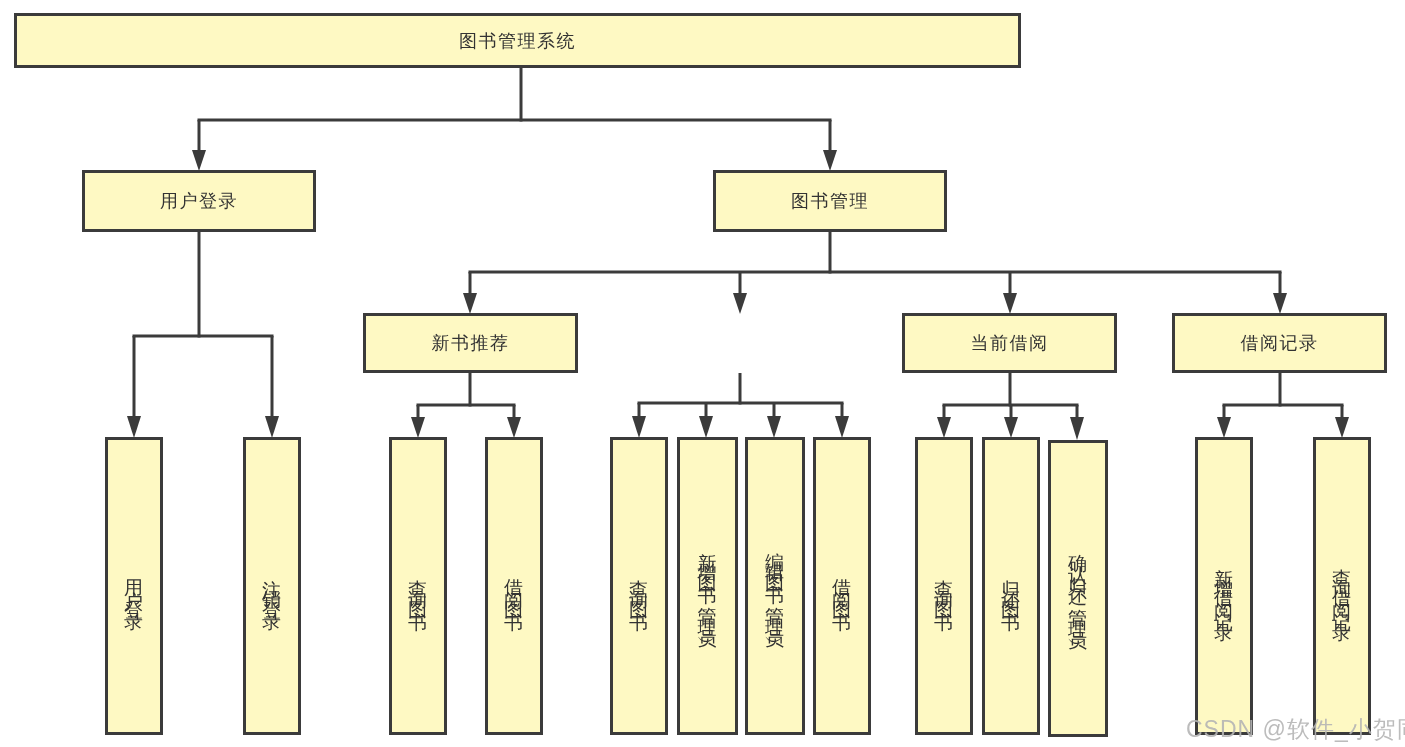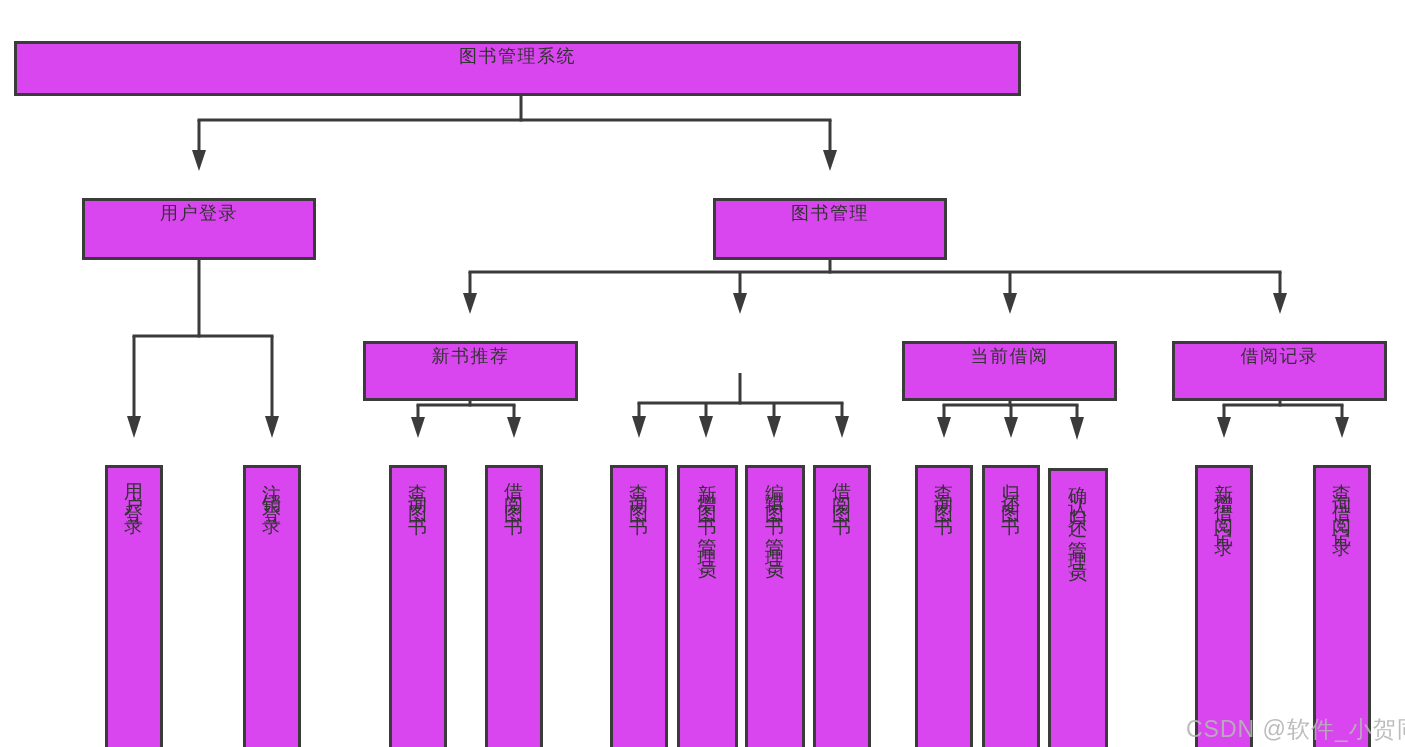--- a/index.html
+++ b/index.html
@@ -8,24 +8,23 @@
     --watermark:#b5b5b5;
     --bg:#ffffff;
   }
   html,body{margin:0;padding:0;}
   body{background:var(--bg);font-family:"Liberation Sans","DejaVu Sans",sans-serif;}
   .stage{position:relative;width:1405px;height:747px;background:var(--bg);overflow:hidden;}
   .connectors{position:absolute;left:0;top:0;width:1405px;height:747px;}
   .connectors line{stroke:var(--line);stroke-width:3;}
   .connectors polygon{fill:var(--line);}
   .node{
-    position:absolute;background:#d946ef;border:3px solid var(--line);
-    box-sizing:border-box;display:flex;align-items:flex-start;justify-content:center;
+    position:absolute;background:#fef9c3;border:3px solid var(--line);
+    box-sizing:border-box;display:flex;align-items:center;justify-content:center;
     color:var(--text);
-    margin-top:28px;
   }
   .node .h-label{font-size:18px;letter-spacing:1.5px;white-space:nowrap;}
   .node.vert .v-label{
     writing-mode:vertical-rl;
     font-size:19px;
     letter-spacing:11px;
     line-height:1;
   }
   .watermark{
     position:absolute;left:1186px;top:714px;

